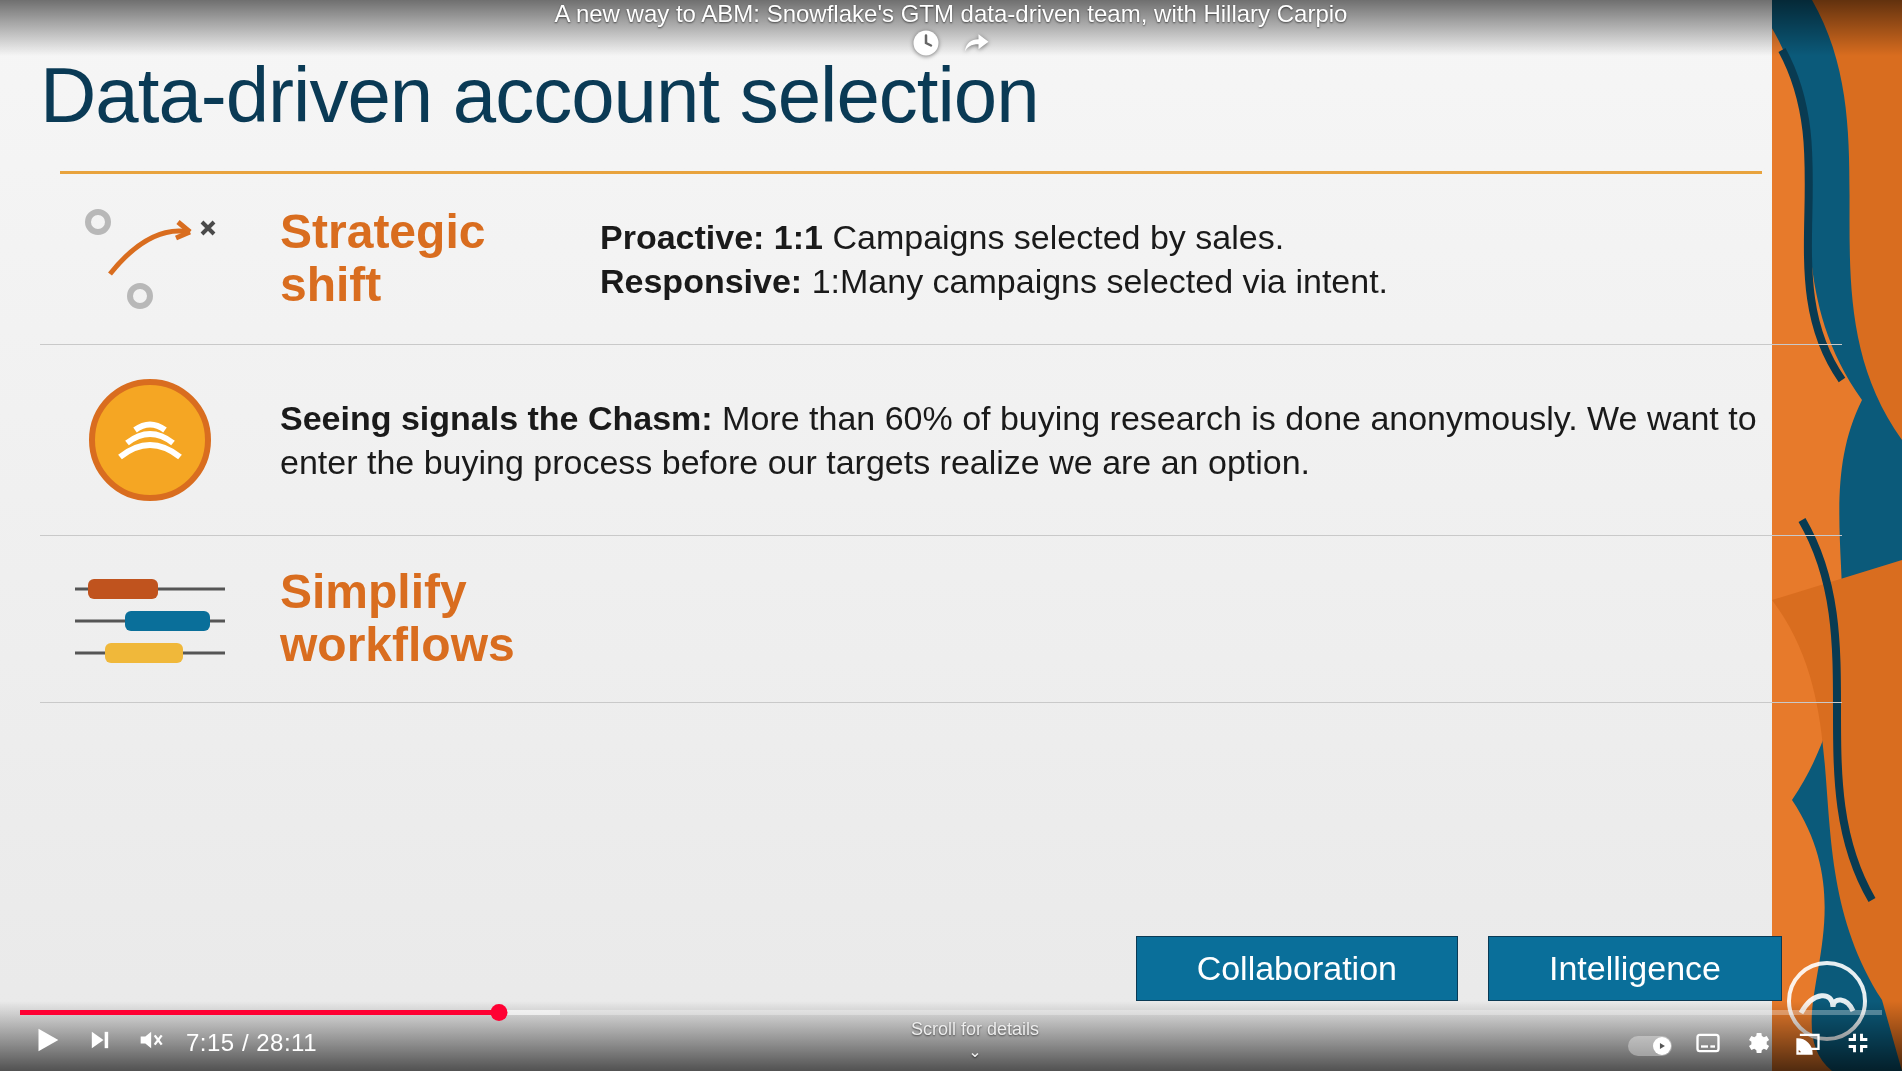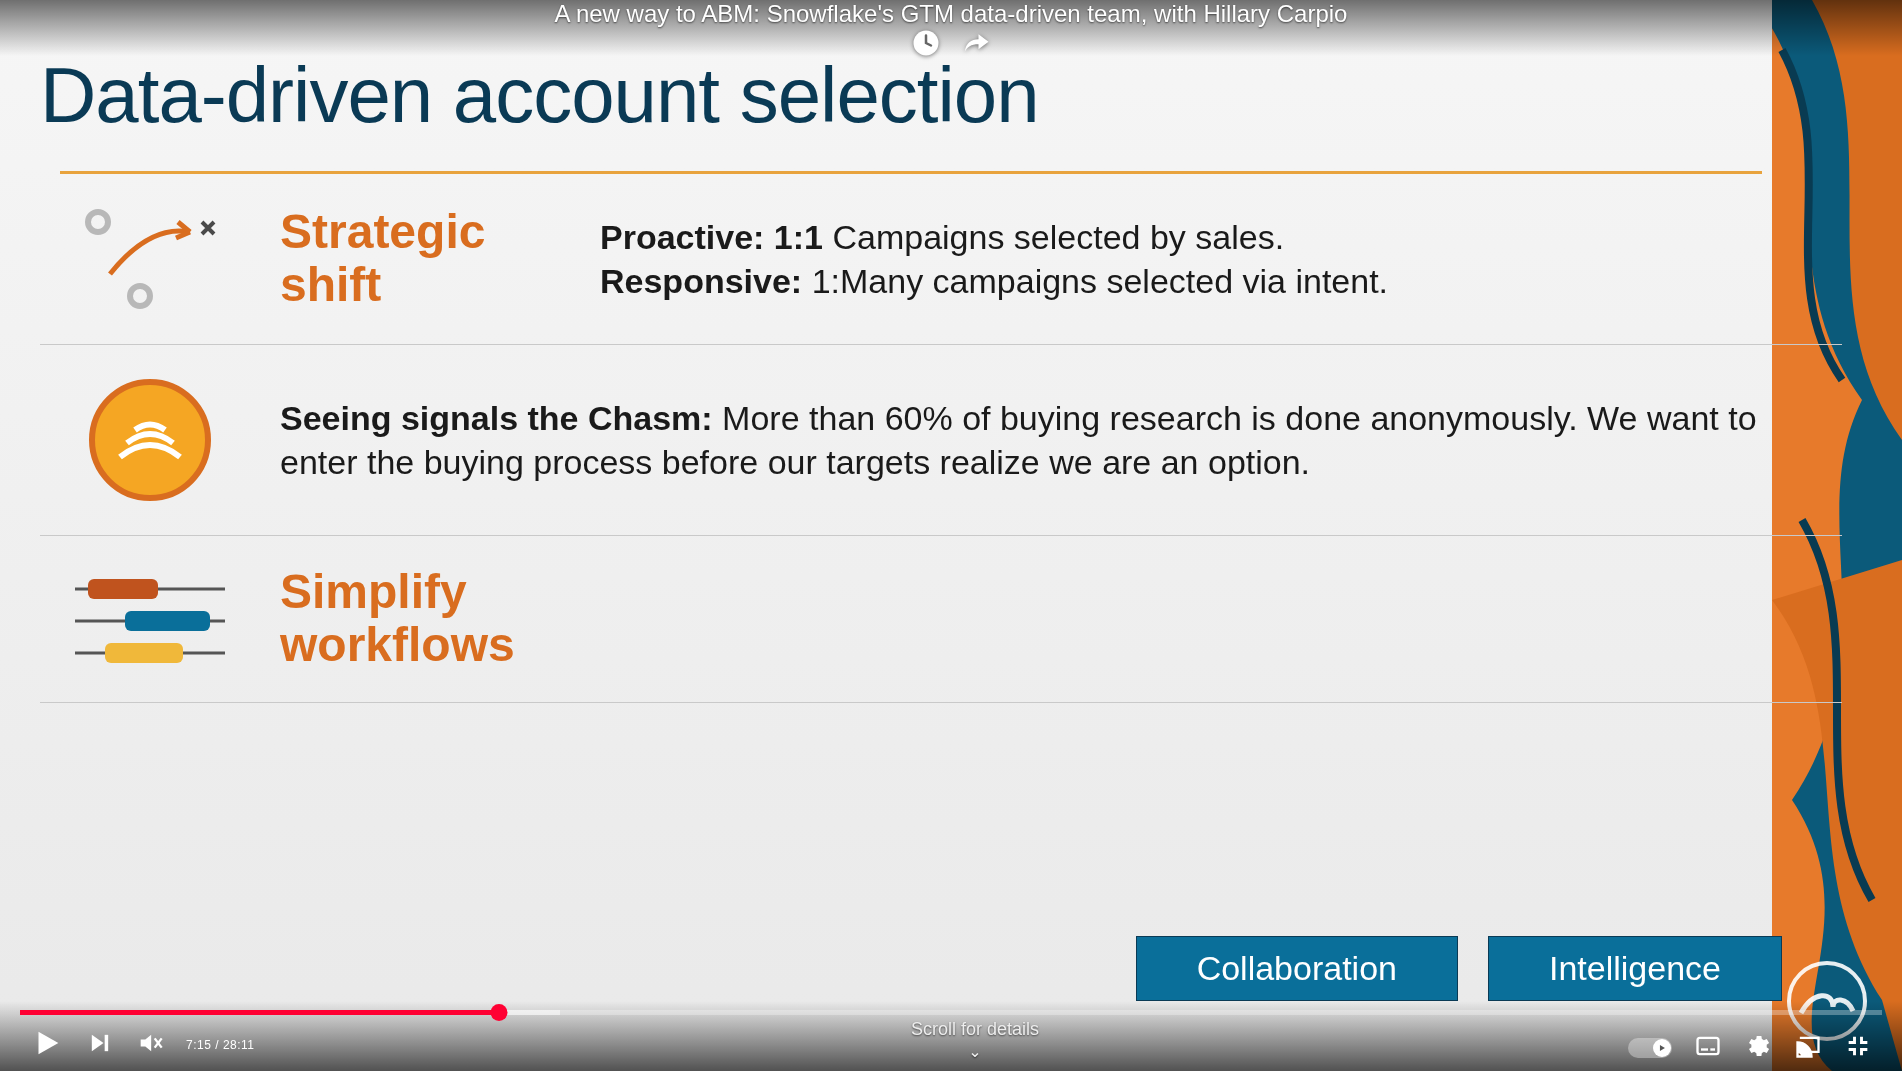--- a/index.html
+++ b/index.html
@@ -108,21 +108,21 @@
     width: 25.7%; background: #ff0033;
   }
   .progress-scrubber {
     position: absolute; top: -6px; left: 25.7%;
     width: 17px; height: 17px; border-radius: 50%;
     background: #ff0033; transform: translateX(-50%);
   }
   .controls-left, .controls-right {
     position: absolute; bottom: 8px;
     display: flex; align-items: center; gap: 22px;
-    color: #fff; font-size: 12px;
+    color: #fff; font-size: 24px;
   }
   .controls-left { left: 30px; }
   .controls-right { right: 30px; }
   .controls-left svg, .controls-right svg {
     width: 28px; height: 28px; fill: #fff;
   }
   .play-icon svg { width: 34px; height: 34px; }
   .time { font-family: Arial; letter-spacing: 0.5px; }
   .scroll-hint {
     position: absolute; bottom: 10px; left: 50%; transform: translateX(-50%);

